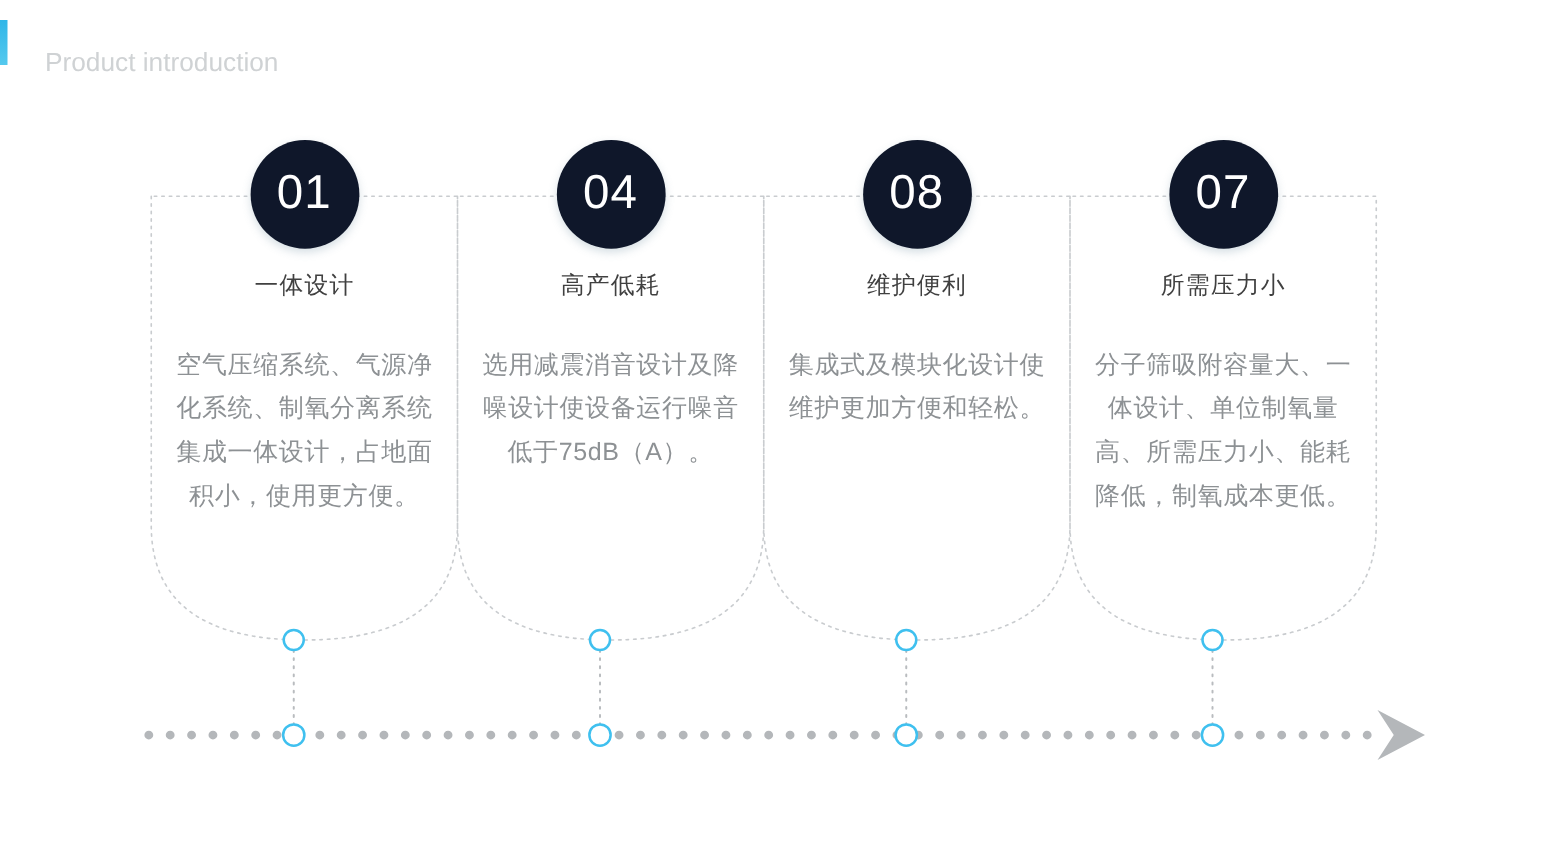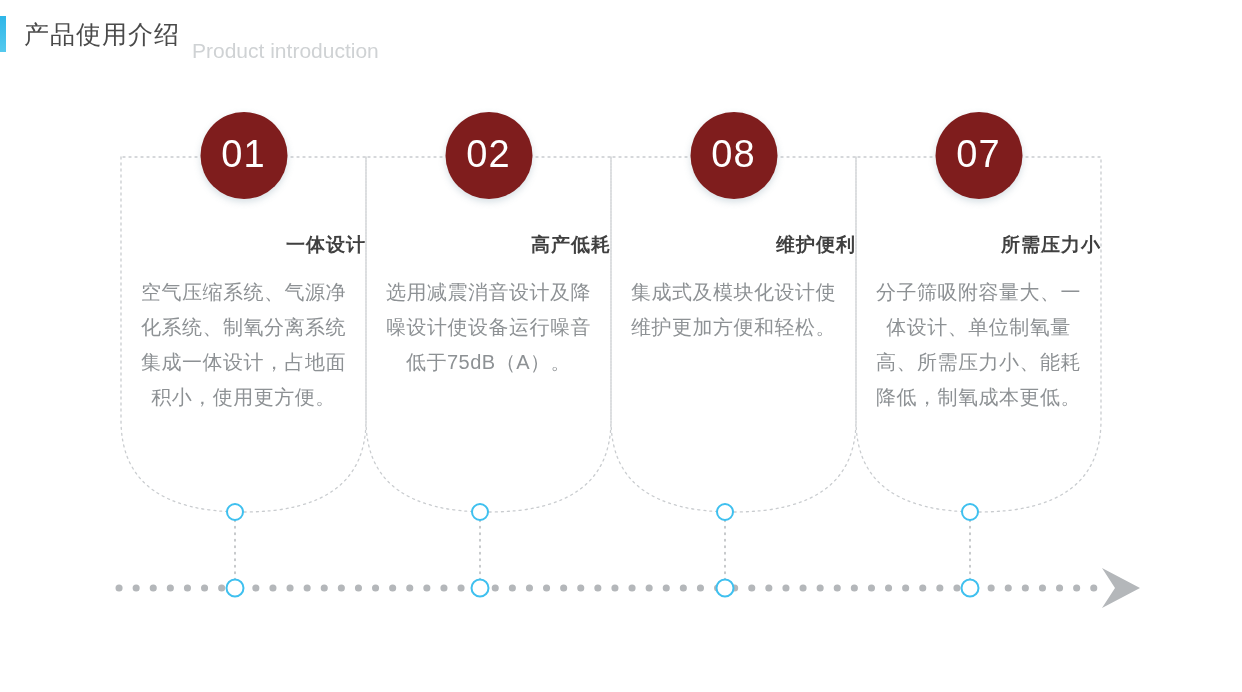--- a/index.html
+++ b/index.html
@@ -79,64 +79,62 @@
     text-align: center;
   }
   .card-badge {
     position: absolute;
     left: 50%;
     top: -45px;
     transform: translateX(-50%);
     width: 87px;
     height: 87px;
     border-radius: 50%;
-    background: #7f1d1d;
+    background: #0f172a;
     box-shadow: 0 3px 7px rgba(120,150,165,0.30);
     display: flex;
     align-items: center;
     justify-content: center;
   }
   .card-badge span {
     color: #ffffff;
     font-size: 38px;
     font-weight: 400;
     letter-spacing: 1px;
     line-height: 1;
     padding-bottom: 3px;
   }
   .card-title {
     position: absolute;
     left: 0;
-    top: 78px;
+    top: 62px;
     width: 245px;
     font-size: 19px;
-    font-weight: bold;
+    font-weight: normal;
     color: #404040;
     letter-spacing: 1px;
     line-height: 1;
-    text-align: right;
   }
   .card-body {
     position: absolute;
     left: 14px;
     top: 118px;
     width: 217px;
     font-size: 20px;
     color: #8d9194;
     line-height: 35px;
     text-align: center;
     letter-spacing: 0.5px;
   }
 </style>
 </head>
 <body>
 
 <div class="header">
   <div class="header-accent"></div>
-  <div class="header-title-cn">产品使用介绍</div>
   <div class="header-title-en">Product introduction</div>
 </div>
 
 <div class="stage">
 
   <svg class="stage-svg" viewBox="0 0 1242 692">
 
     <path d="M 121 157 L 121 420 Q 121 512 243.5 512 Q 366 512 366 420 L 366 157 Z" fill="none" stroke="#c9cccf" stroke-width="1.3" stroke-dasharray="2 4" stroke-linecap="round"></path>
 
     <path d="M 366 157 L 366 420 Q 366 512 488.5 512 Q 611 512 611 420 L 611 157 Z" fill="none" stroke="#c9cccf" stroke-width="1.3" stroke-dasharray="2 4" stroke-linecap="round"></path>
@@ -171,21 +169,21 @@
         <span>01</span>
       </div>
       <div class="card-title">一体设计</div>
       <div class="card-body">空气压缩系统、气源净化系统、制氧分离系统集成一体设计，占地面积小，使用更方便。</div>
     </div>
   </div>
 
   <div class="card" style="left:366px;">
     <div class="card-inner">
       <div class="card-badge">
-        <span>02</span>
+        <span>04</span>
       </div>
       <div class="card-title">高产低耗</div>
       <div class="card-body">选用减震消音设计及降噪设计使设备运行噪音低于75dB（A）。</div>
     </div>
   </div>
 
   <div class="card" style="left:611px;">
     <div class="card-inner">
       <div class="card-badge">
         <span>08</span>

